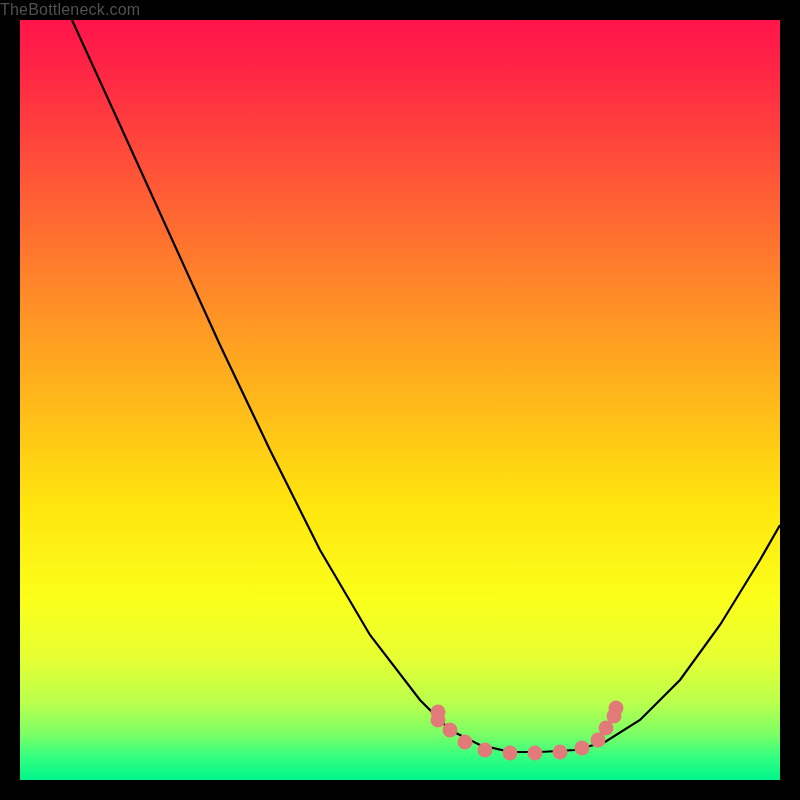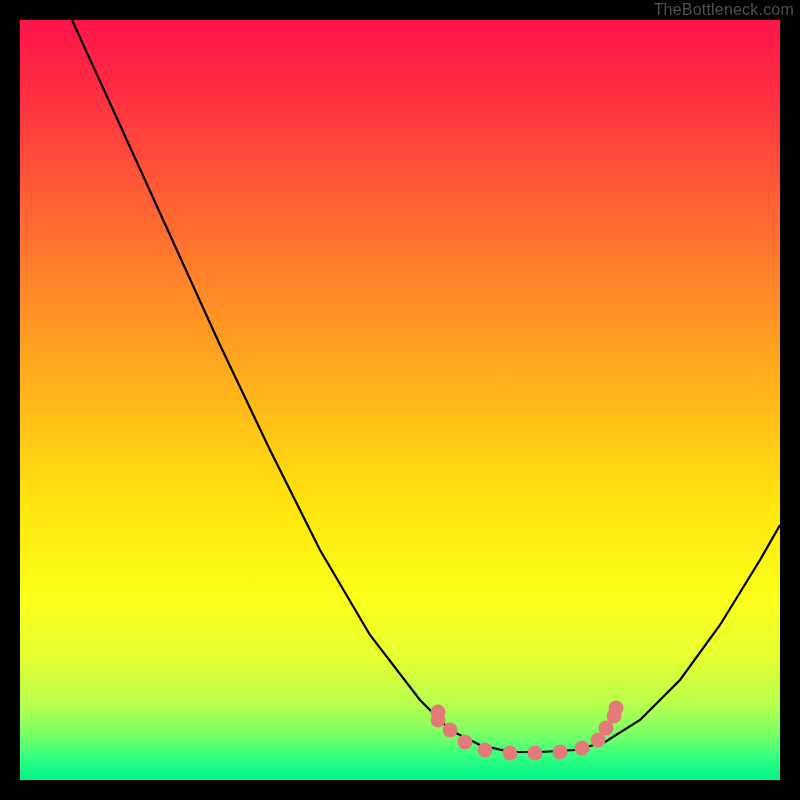--- a/index.html
+++ b/index.html
@@ -42,21 +42,20 @@
   }
   .watermark {
     position: absolute;
     top: 0;
     left: 0;
     width: 800px;
     height: 20px;
     color: #515052;
     font-size: 16px;
     line-height: 20px;
-    text-align: right;
     padding-right: 6px;
     box-sizing: border-box;
     font-weight: 500;
     letter-spacing: 0.2px;
   }
   svg.curves {
     position: absolute;
     top: 0;
     left: 0;
     width: 760px;

